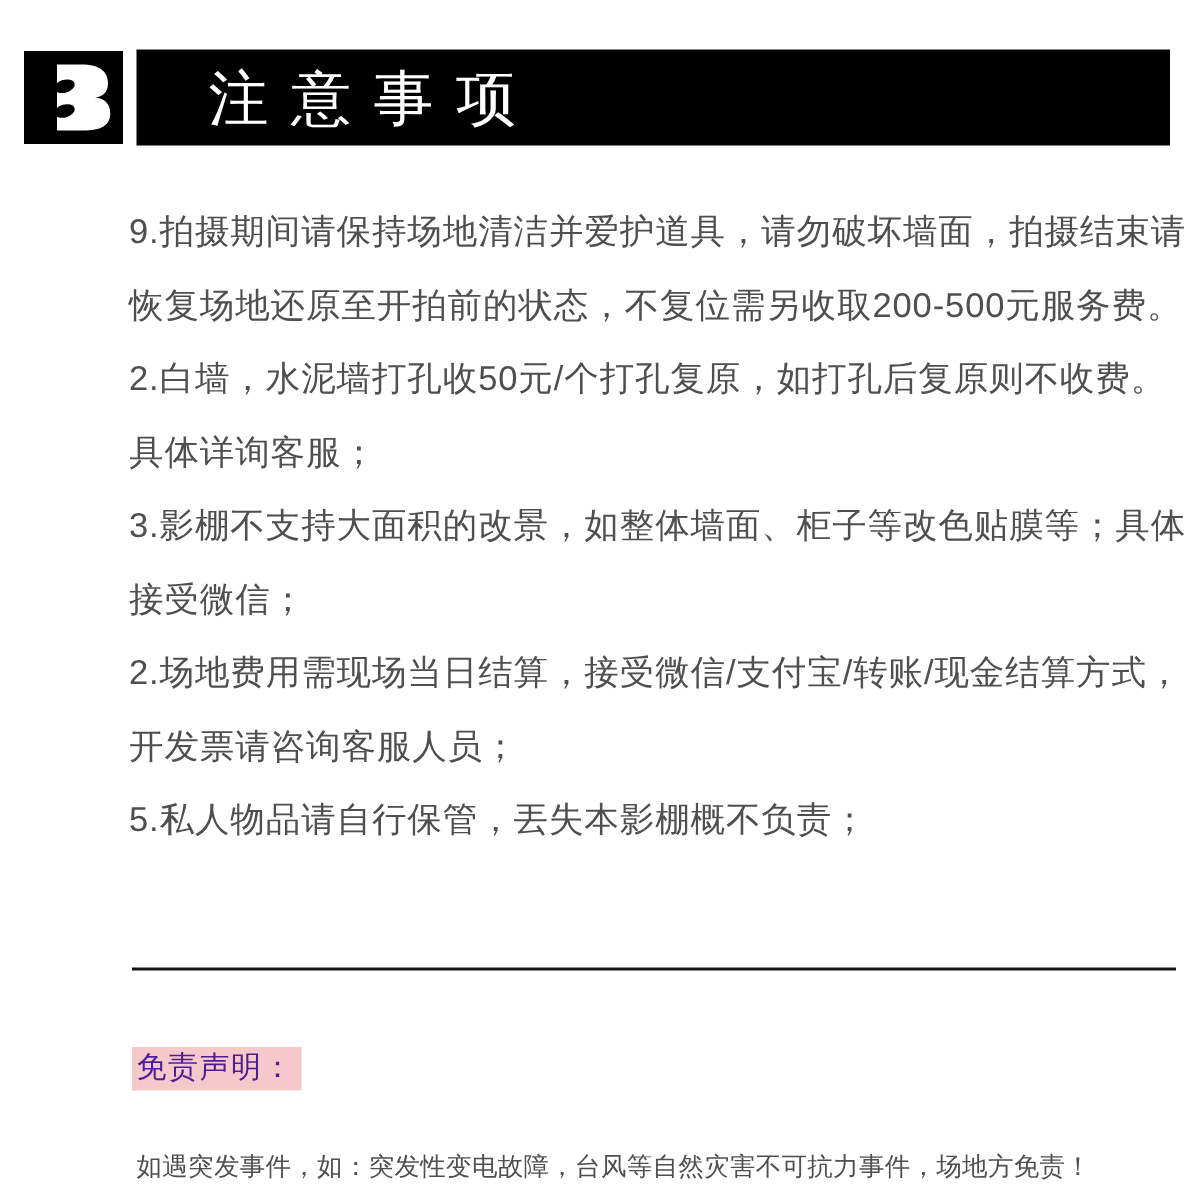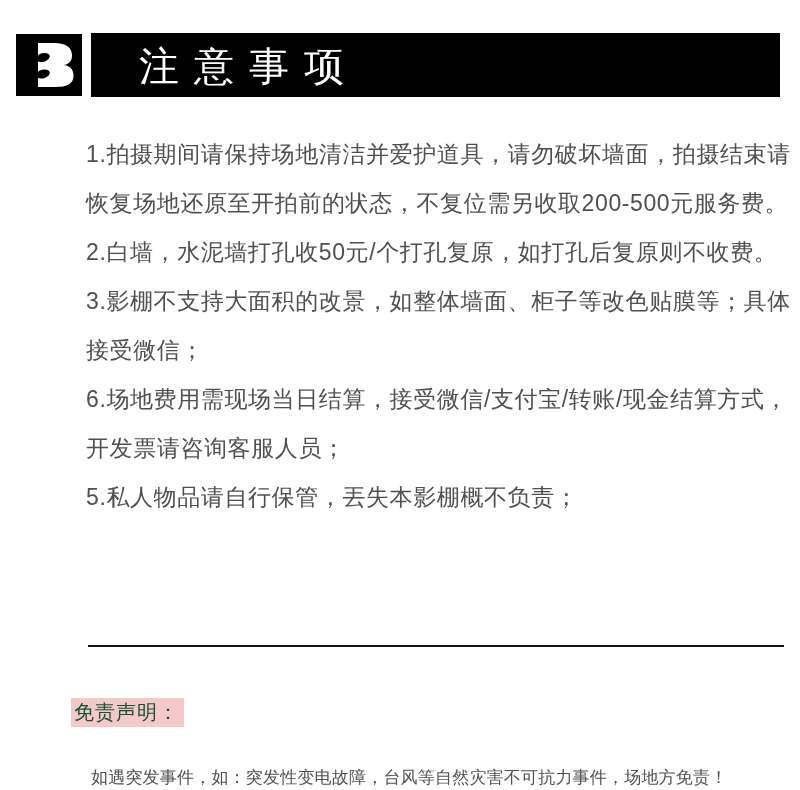--- a/index.html
+++ b/index.html
@@ -71,25 +71,25 @@
     left: 88px;
     top: 645px;
     width: 696px;
     height: 2px;
     background: #141414;
   }
 
   
   .disclaimer-label {
     position: absolute;
-    left: 71px;
+    left: 88px;
     top: 698px;
     display: inline-block;
     background: #f5c9c9;
-    color: #14532d;
+    color: #4c1d95;
     font-size: 20px;
     font-weight: 400;
     line-height: 29px;
     padding: 0 5px 0 3px;
     letter-spacing: 1px;
   }
   .disclaimer-text {
     position: absolute;
     left: 91px;
     top: 766px;
@@ -114,26 +114,27 @@
         <ellipse cx="27" cy="40" rx="7" ry="4.3" transform="rotate(-16 27 40)" fill="#000000"></ellipse>
       </svg>
     </span>
   </div>
 
   <div class="title-bar">
     <div class="title">注意事项</div>
   </div>
 
   <div class="notice">
-    <div class="line">1.拍摄期间请保持场地清洁并爱护道具，请勿破坏墙面，拍摄结束请</div>
+    <div class="line">9.拍摄期间请保持场地清洁并爱护道具，请勿破坏墙面，拍摄结束请</div>
     <div class="line">恢复场地还原至开拍前的状态，不复位需另收取200-500元服务费。</div>
     <div class="line">2.白墙，水泥墙打孔收50元/个打孔复原，如打孔后复原则不收费。</div>
+    <div class="line">具体详询客服；</div>
     <div class="line">3.影棚不支持大面积的改景，如整体墙面、柜子等改色贴膜等；具体</div>
     <div class="line">接受微信；</div>
-    <div class="line">6.场地费用需现场当日结算，接受微信/支付宝/转账/现金结算方式，</div>
+    <div class="line">2.场地费用需现场当日结算，接受微信/支付宝/转账/现金结算方式，</div>
     <div class="line">开发票请咨询客服人员；</div>
     <div class="line">5.私人物品请自行保管，丟失本影棚概不负责；</div>
   </div>
 
   <div class="divider"></div>
 
   <span class="disclaimer-label">免责声明：</span>
   <div class="disclaimer-text">如遇突发事件，如：突发性变电故障，台风等自然灾害不可抗力事件，场地方免责！</div>
 
 </div>

